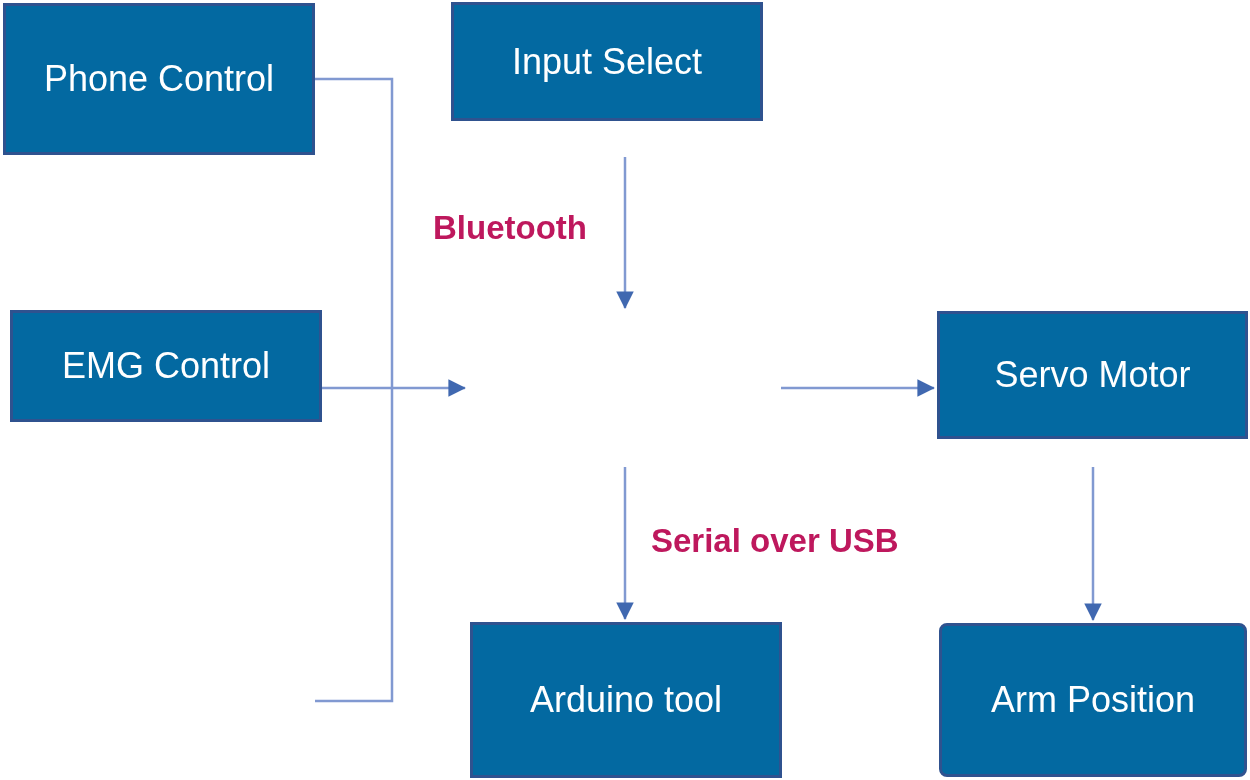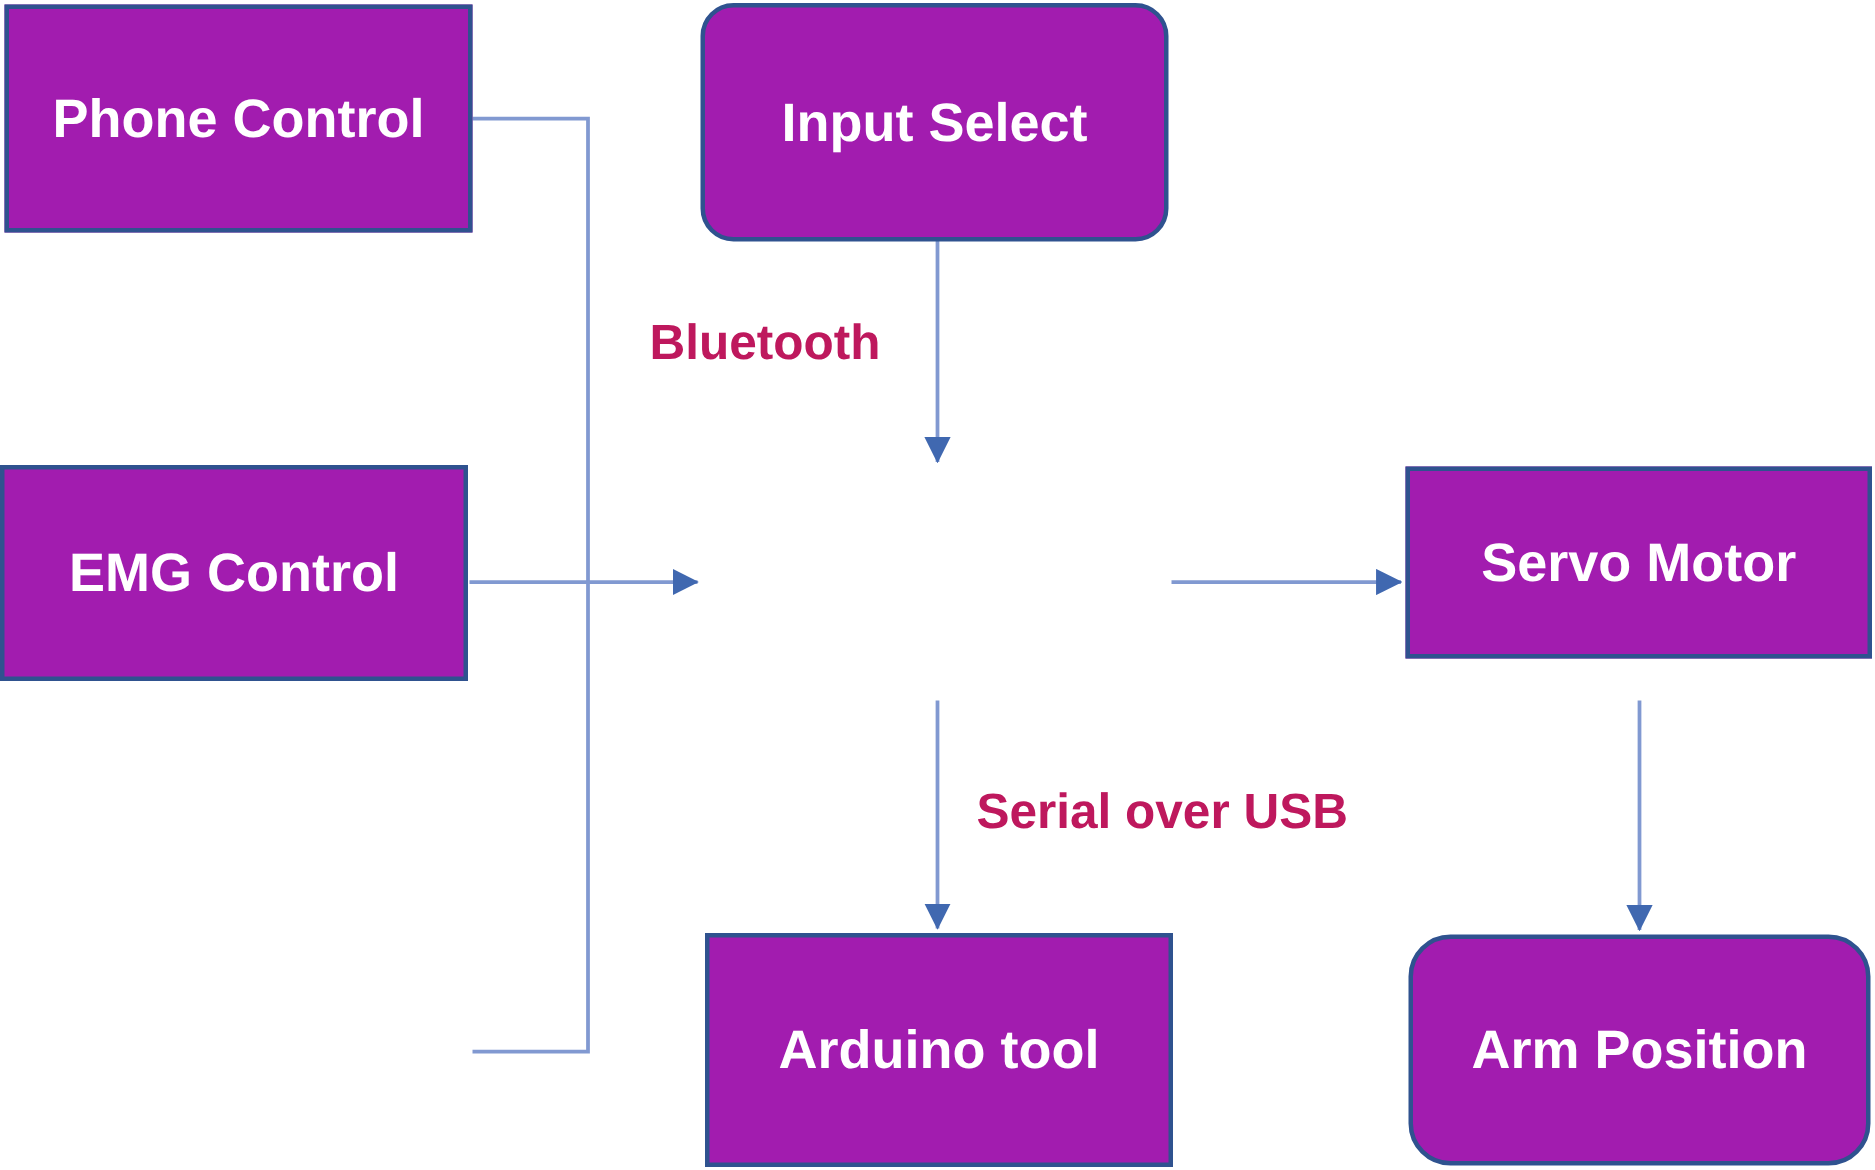--- a/index.html
+++ b/index.html
@@ -23,46 +23,45 @@
     height: 780px;
   }
   .conn {
     fill: none;
     stroke: #8199d1;
     stroke-width: 2.5;
   }
   .node {
     position: absolute;
     box-sizing: border-box;
-    background: #a21caf;
+    background: #0369a1;
     border: 3px solid #2f528f;
     color: #ffffff;
     display: flex;
     align-items: center;
     justify-content: center;
     font-size: 36px;
     line-height: 1.1;
     white-space: nowrap;
-    font-weight: bold;
   }
   .node.rounded {
-    border-radius: 28px;
+    border-radius: 8px;
   }
   .edge-label {
     position: absolute;
     color: #be185d;
     font-weight: bold;
     font-size: 33px;
     line-height: 1;
     white-space: nowrap;
   }
   
   #node-phone    { left: 3px;   top: 3px;   width: 312px; height: 152px; }
-  #node-input    { left: 467px; top: 2px;   width: 312px; height: 159px; border-radius: 22px; }
-  #node-emg      { left: 0;   top: 310px; width: 312px; height: 144px; }
+  #node-input    { left: 451px; top: 2px;   width: 312px; height: 119px; }
+  #node-emg      { left: 10px;   top: 310px; width: 312px; height: 112px; }
   #node-arduino  { left: 468px; top: 311px; width: 313px; height: 156px; }
   #node-servo    { left: 937px; top: 311px; width: 311px; height: 128px; }
   #node-joystick { left: 3px;   top: 623px; width: 312px; height: 154px; }
   #node-analysis { left: 470px; top: 622px; width: 312px; height: 156px; }
   #node-arm      { left: 939px; top: 623px; width: 308px; height: 154px; }
   #label-bluetooth { left: 433px; top: 211px; }
   #label-serial    { left: 651px; top: 524px; }
 </style>
 </head>
 <body>

